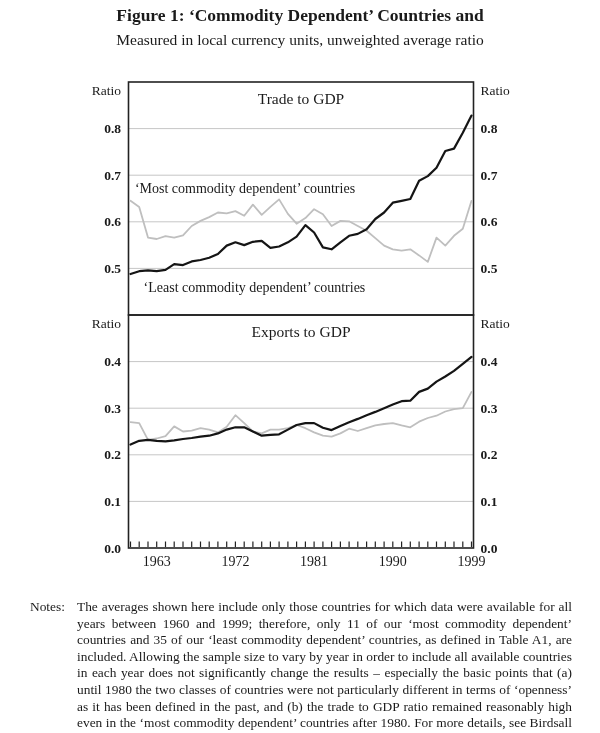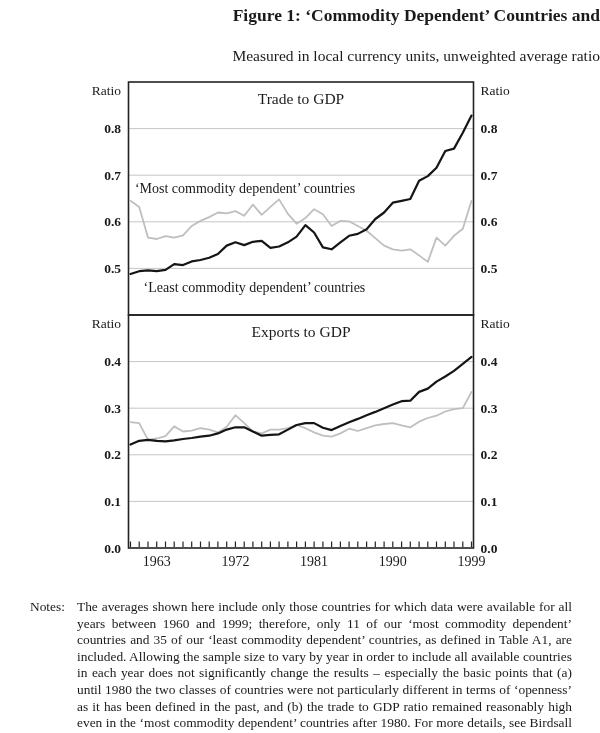--- a/index.html
+++ b/index.html
@@ -1,20 +1,20 @@
 <!DOCTYPE html>
 <html><head>
 <meta charset="utf-8">
 <style>
   html,body{margin:0;padding:0;background:#ffffff;}
   .page{position:relative;width:600px;height:733px;background:#ffffff;overflow:hidden;
         font-family:"Liberation Serif","DejaVu Serif",serif;color:#1a1a1a;}
-  .header{position:absolute;top:4px;left:0;width:600px;text-align:right;}
+  .header{position:absolute;top:4px;left:0;width:600px;text-align:center;}
   .title-line{font-size:17.5px;font-weight:bold;line-height:23px;}
-  .subtitle{font-size:15.5px;line-height:20px;margin-top:19px;}
+  .subtitle{font-size:15.5px;line-height:20px;margin-top:3px;}
   .charts{position:absolute;left:0;top:0;width:600px;height:733px;}
   svg{font-family:"Liberation Serif","DejaVu Serif",serif;}
   svg text{fill:#1a1a1a;}
   .notes{position:absolute;left:30px;top:599px;width:542px;display:flex;
          font-size:13.4px;line-height:16.6px;}
   .notes-label{width:47px;flex:0 0 47px;}
   .notes-body{flex:1;text-align:justify;}
 </style>
 </head>
 <body>

